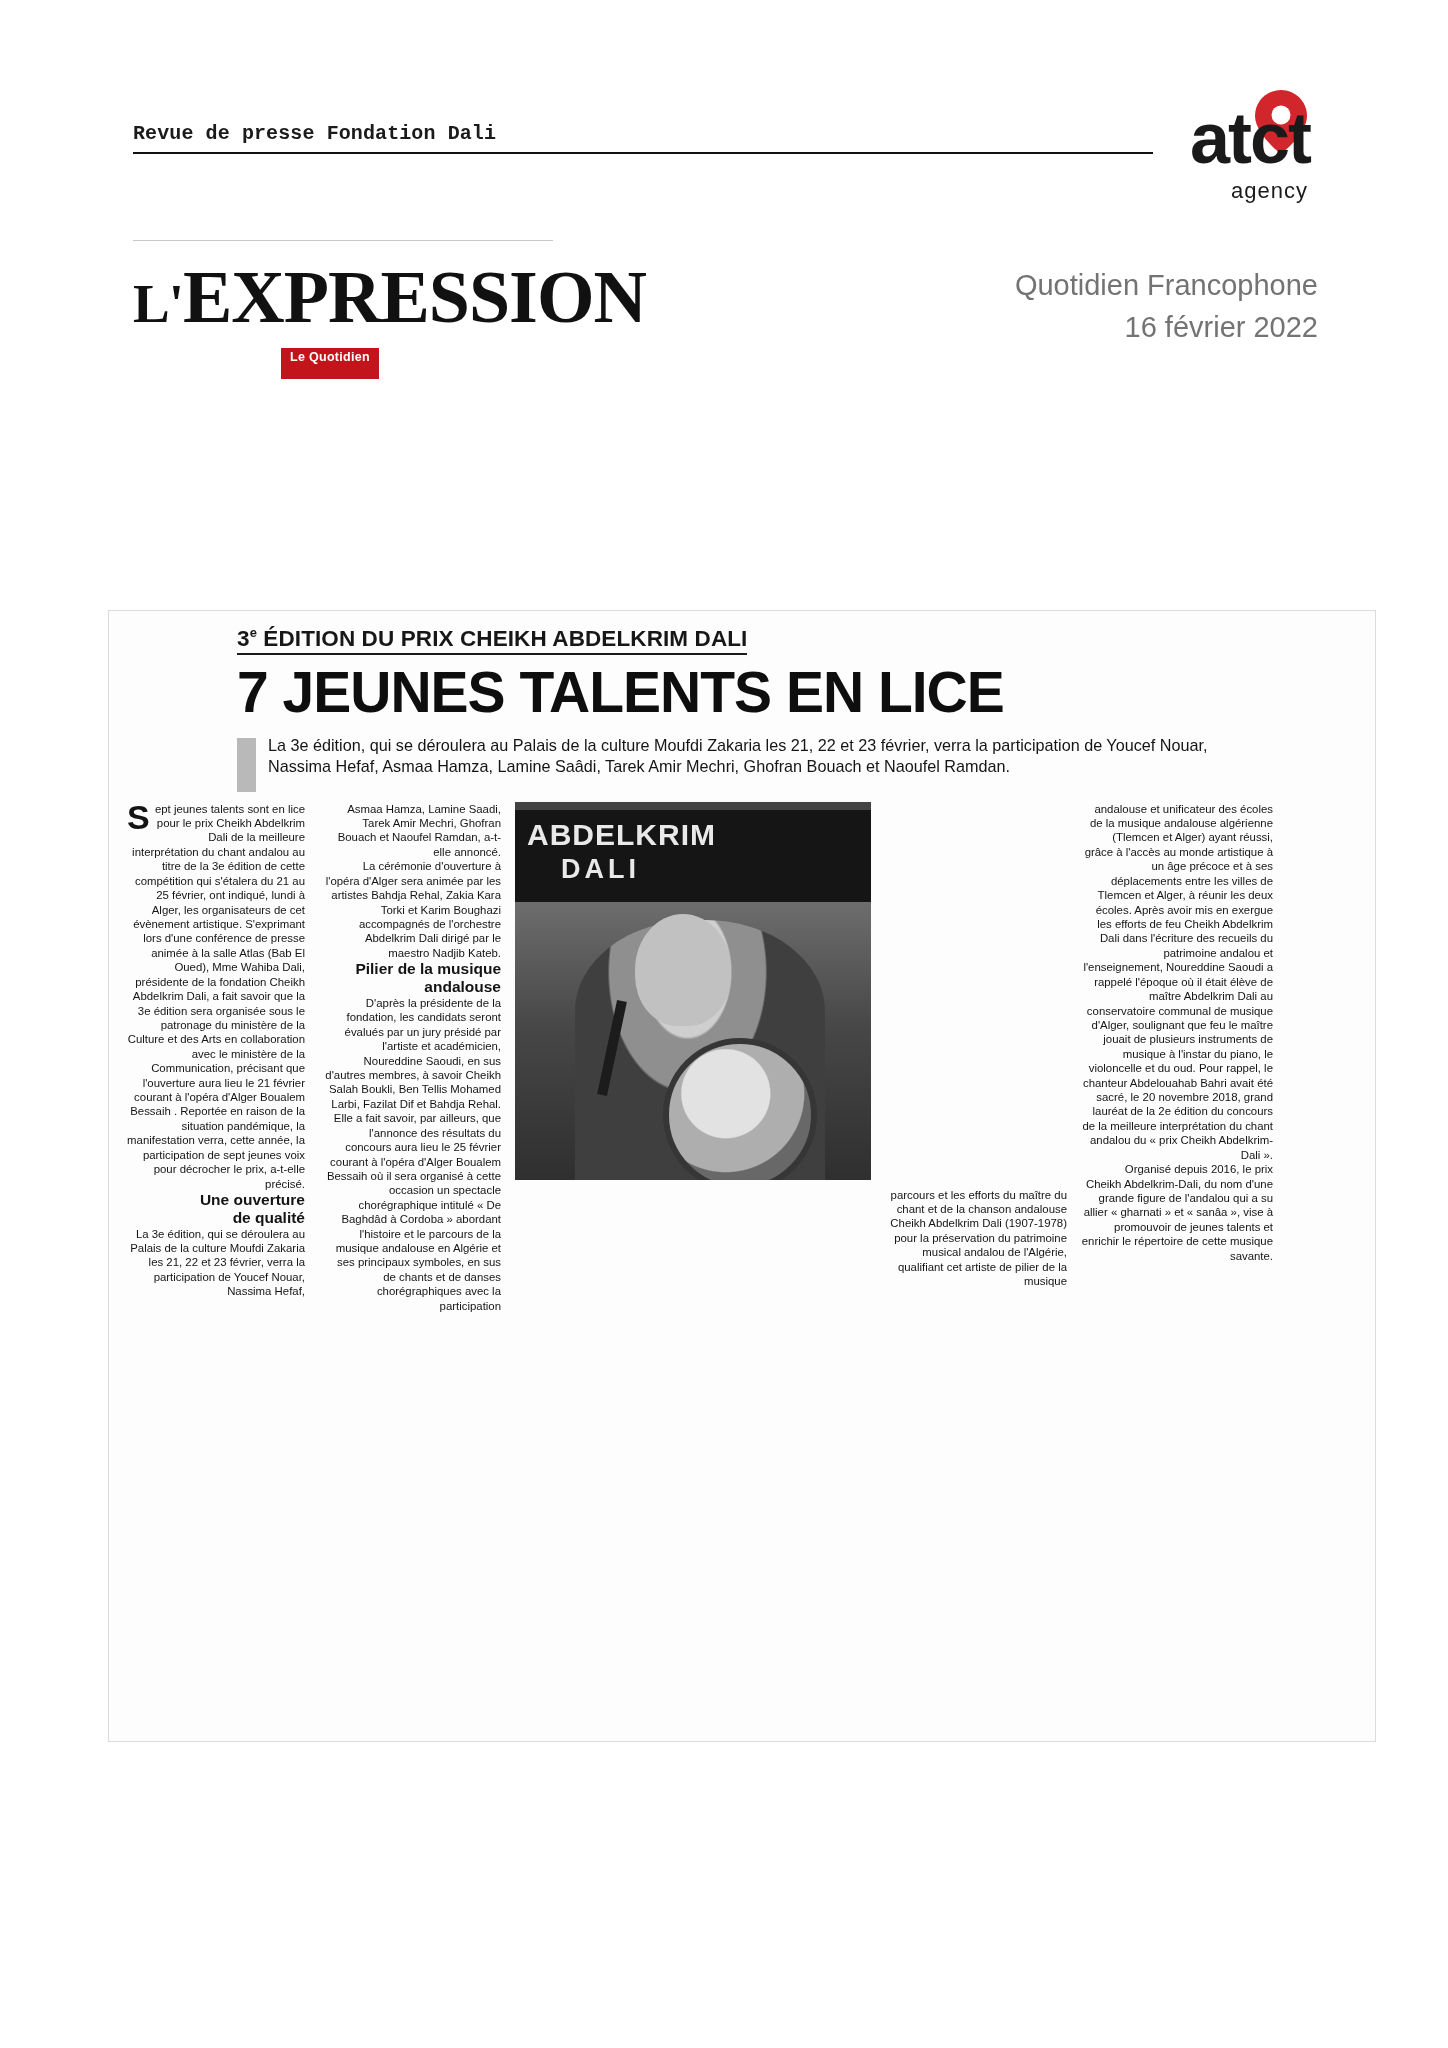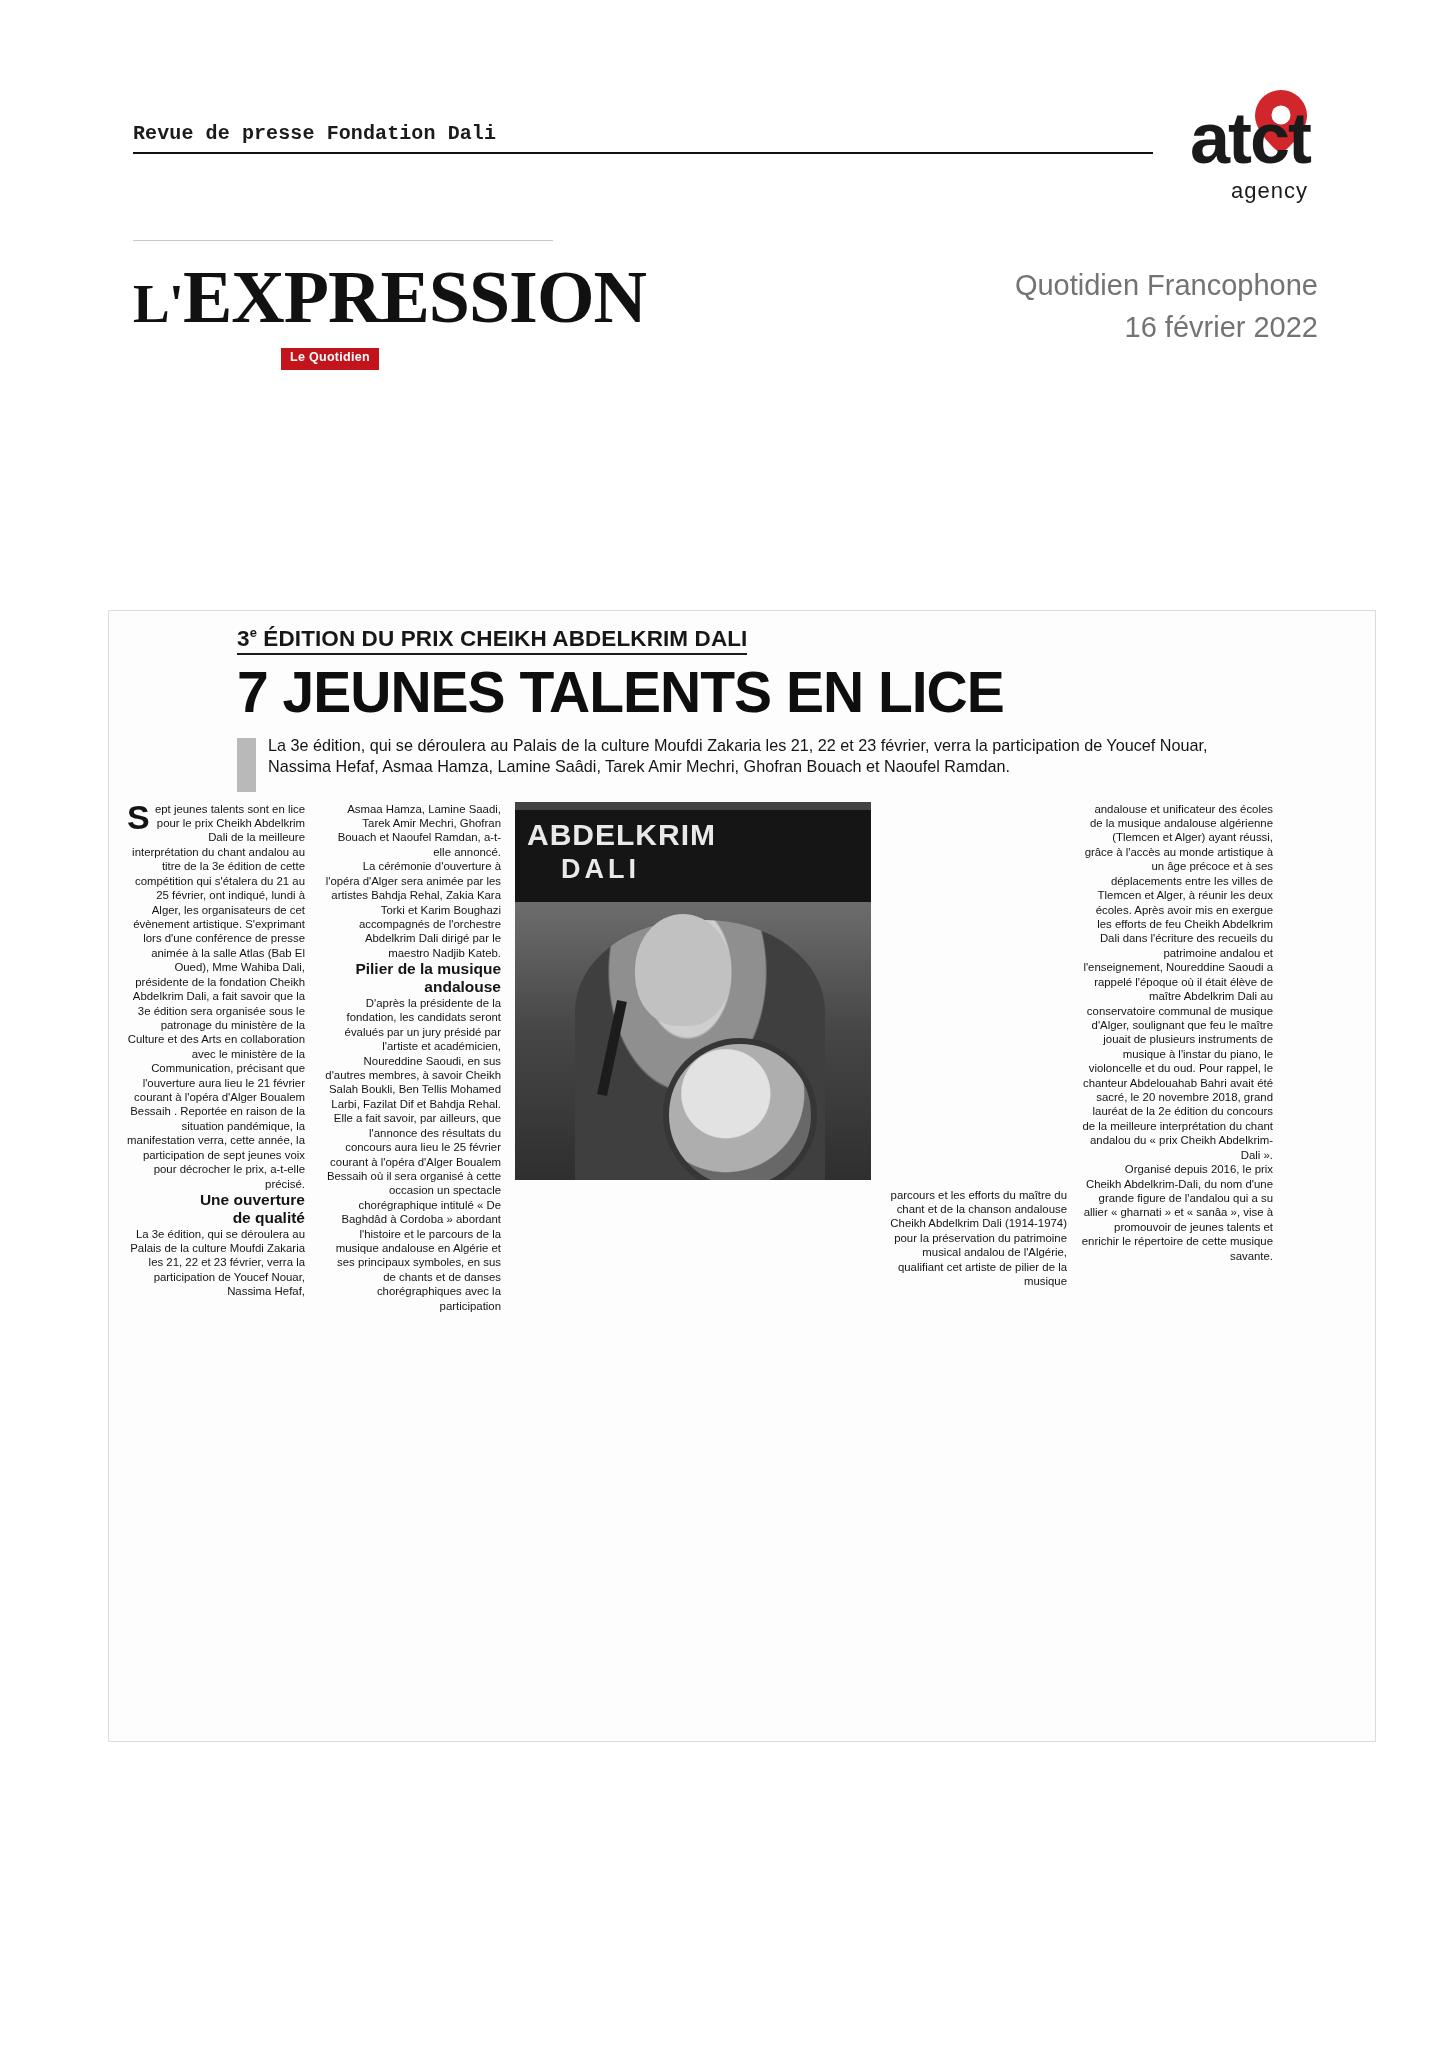--- a/index.html
+++ b/index.html
@@ -110,21 +110,21 @@
     font-size: 55px;
   }
   #expr-badge {
     position: absolute;
     left: 148px;
     top: 88px;
     background: #c3141c;
     color: #fff;
     font-size: 12.5px;
     font-weight: 700;
-    padding: 2px 9px 6px 9px;
+    padding: 2px 9px 15px 9px;
     letter-spacing: 0.3px;
   }
   #paper-meta {
     position: absolute;
     right: 0;
     top: 24px;
     text-align: right;
     font-size: 29px;
     color: #737373;
     line-height: 1.45;
@@ -352,21 +352,21 @@
 
     <div class="col" id="col2">
       <p class="first">Asmaa Hamza, Lamine Saadi, Tarek Amir Mechri, Ghofran Bouach et Naoufel Ramdan, a-t-elle annoncé.</p>
       <p>La cérémonie d'ouverture à l'opéra d'Alger sera animée par les artistes Bahdja Rehal, Zakia Kara Torki et Karim Boughazi accompagnés de l'orchestre Abdelkrim Dali dirigé par le maestro Nadjib Kateb.</p>
       <p class="sub-head">Pilier de la musique<br>andalouse</p>
       <p>D'après la présidente de la fondation, les candidats seront évalués par un jury présidé par l'artiste et académicien, Noureddine Saoudi, en sus d'autres membres, à savoir Cheikh Salah Boukli, Ben Tellis Mohamed Larbi, Fazilat Dif et Bahdja Rehal. Elle a fait savoir, par ailleurs, que l'annonce des résultats du concours aura lieu le 25 février courant à l'opéra d'Alger Boualem Bessaih où il sera organisé à cette occasion un spectacle chorégraphique intitulé « De Baghdâd à Cordoba » abordant l'histoire et le parcours de la musique andalouse en Algérie et ses principaux symboles, en sus de chants et de danses chorégraphiques avec la participation</p>
     </div>
 
 
     <div class="col" id="col5" style="top:386px">
-      <p class="first">parcours et les efforts du maître du chant et de la chanson andalouse Cheikh Abdelkrim Dali (1914-1974) pour la préservation du patrimoine musical andalou de l'Algérie, qualifiant cet artiste de pilier de la musique</p>
+      <p class="first">parcours et les efforts du maître du chant et de la chanson andalouse Cheikh Abdelkrim Dali (1907-1978) pour la préservation du patrimoine musical andalou de l'Algérie, qualifiant cet artiste de pilier de la musique</p>
     </div>
 
     <div class="col" id="col6">
       <p class="first">andalouse et unificateur des écoles de la musique andalouse algérienne (Tlemcen et Alger) ayant réussi, grâce à l'accès au monde artistique à un âge précoce et à ses déplacements entre les villes de Tlemcen et Alger, à réunir les deux écoles. Après avoir mis en exergue les efforts de feu Cheikh Abdelkrim Dali dans l'écriture des recueils du patrimoine andalou et l'enseignement, Noureddine Saoudi a rappelé l'époque où il était élève de maître Abdelkrim Dali au conservatoire communal de musique d'Alger, soulignant que feu le maître jouait de plusieurs instruments de musique à l'instar du piano, le violoncelle et du oud. Pour rappel, le chanteur Abdelouahab Bahri avait été sacré, le 20 novembre 2018, grand lauréat de la 2e édition du concours de la meilleure interprétation du chant andalou du « prix Cheikh Abdelkrim-Dali ».</p>
       <p>Organisé depuis 2016, le prix Cheikh Abdelkrim-Dali, du nom d'une grande figure de l'andalou qui a su allier « gharnati » et « sanâa », vise à promouvoir de jeunes talents et enrichir le répertoire de cette musique savante.</p>
     </div>
 
   </div>
 </div>
 

